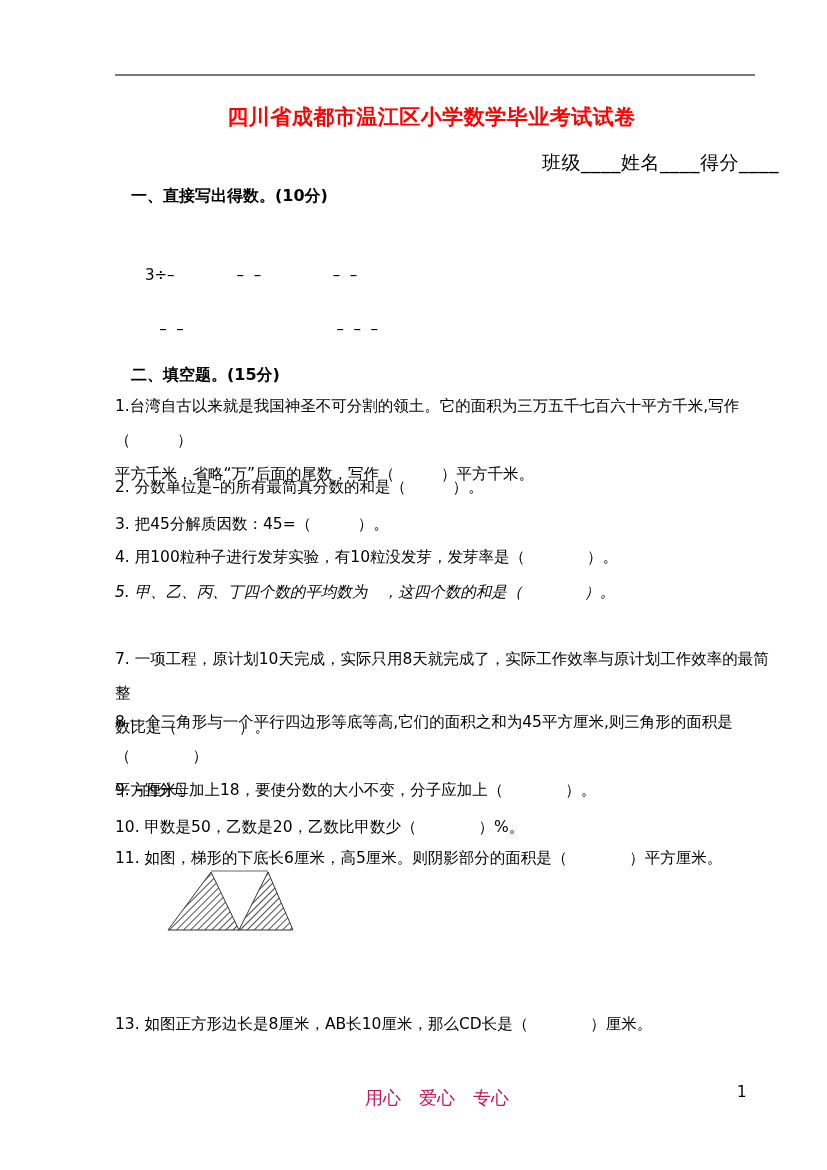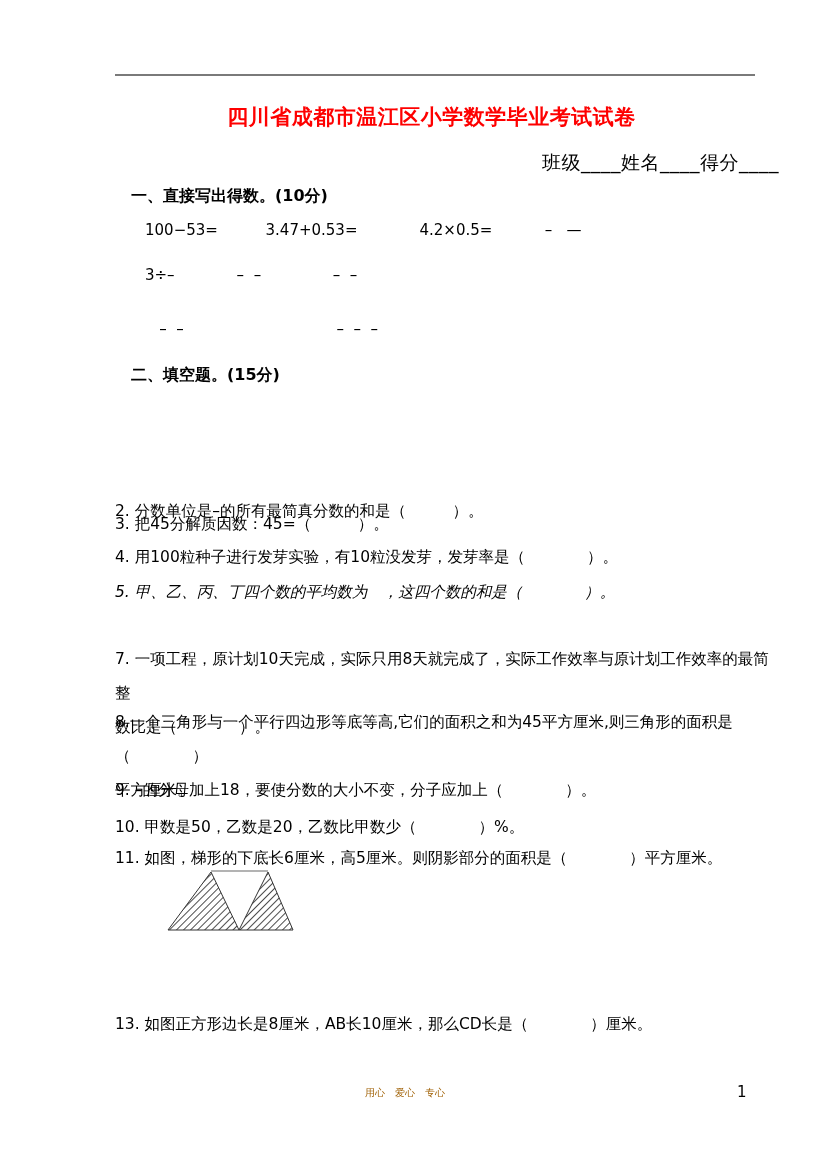--- a/index.html
+++ b/index.html
@@ -38,63 +38,64 @@
   }
   #calc-row1 { top:221px; }
   #calc-row2 { top:266px; }
   #calc-row3 { top:320px; }
   .question {
     position:absolute; left:97px; width:660px;
     font-size:15.5px; line-height:34px;
     white-space:pre-wrap;
   }
   #q1  { top:389px; }
-  #q2  { top:494px; }
+  #q2  { top:470px; }
   #q3  { top:507px; }
   #q4  { top:540px; }
   #q5  { top:575px;font-style:italic; }
   #q6  { top:608px; }
   #q7  { top:642px; }
   #q8  { top:705px; }
   #q9  { top:773px; }
   #q10 { top:810px; }
   #q11 { top:841px; }
   #q12 { top:940px; }
   #q13 { top:1007px; }
   .figure-wrap {
     position:absolute; left:148px; top:869px;
   }
   .footer-motto {
     position:absolute; left:347px; top:1086px;
-    font-size:10px; color:#a16207;
+    font-size:18px; color:#be185d;
   }
   .footer-page-number {
     position:absolute; left:719px; top:1083px;
     font-size:15px;
   }
 </style>
 </head>
 <body>
 
 <div class="page">
 
   <div class="header-rule"></div>
 
   <div class="doc-title">四川省成都市温江区小学数学毕业考试试卷</div>
 
   <div class="student-info">班级____姓名____得分____</div>
 
   <div class="section-heading" id="sec1-heading">一、直接写出得数。(10分)</div>
 
-  <div class="calc-row" id="calc-row1">100−53=          3.47+0.53=             4.2×0.5=           –   —</div>
   <div class="calc-row" id="calc-row2">3÷–             –  –               –  –</div>
   <div class="calc-row" id="calc-row3">   –  –                                –  –  –</div>
 
   <div class="section-heading" id="sec2-heading">二、填空题。(15分)</div>
 
+  <div class="question" id="q1">1.台湾自古以来就是我国神圣不可分割的领土。它的面积为三万五千七百六十平方千米,写作（　　　）
+平方千米，省略“万”后面的尾数，写作（　　　）平方千米。</div>
   <div class="question" id="q2">2. 分数单位是–的所有最简真分数的和是（　　　）。</div>
   <div class="question" id="q3">3. 把45分解质因数：45=（　　　）。</div>
   <div class="question" id="q4">4. 用100粒种子进行发芽实验，有10粒没发芽，发芽率是（　　　　）。</div>
   <div class="question" id="q5">5. 甲、乙、丙、丁四个数的平均数为　，这四个数的和是（　　　　）。</div>
   <div class="question" id="q7">7. 一项工程，原计划10天完成，实际只用8天就完成了，实际工作效率与原计划工作效率的最简整
 数比是（　　　　）。</div>
   <div class="question" id="q8">8.一个三角形与一个平行四边形等底等高,它们的面积之和为45平方厘米,则三角形的面积是（　　　　）
 平方厘米。</div>
   <div class="question" id="q9">9. –的分母加上18，要使分数的大小不变，分子应加上（　　　　）。</div>
   <div class="question" id="q10">10. 甲数是50，乙数是20，乙数比甲数少（　　　　）%。</div>

